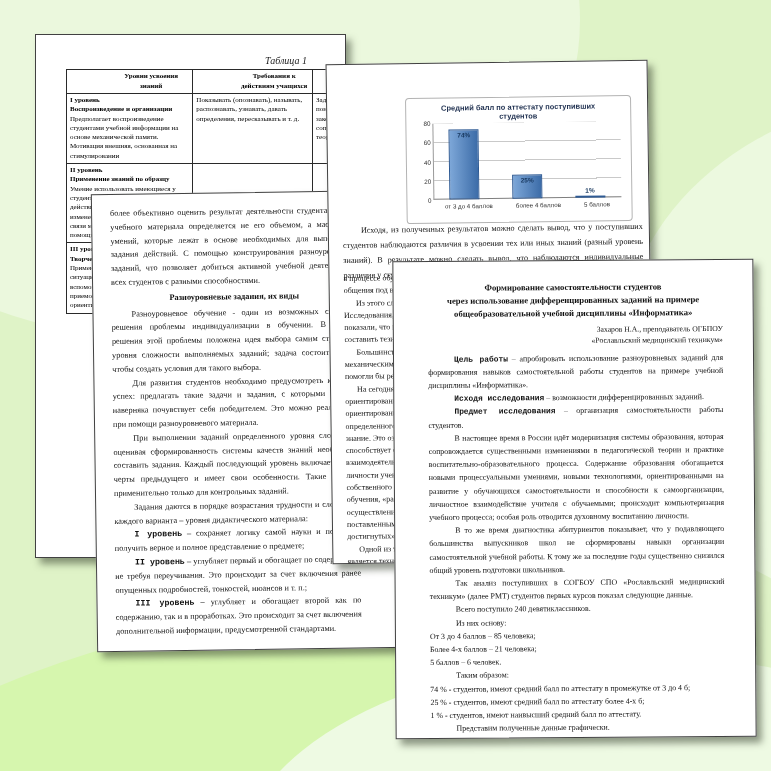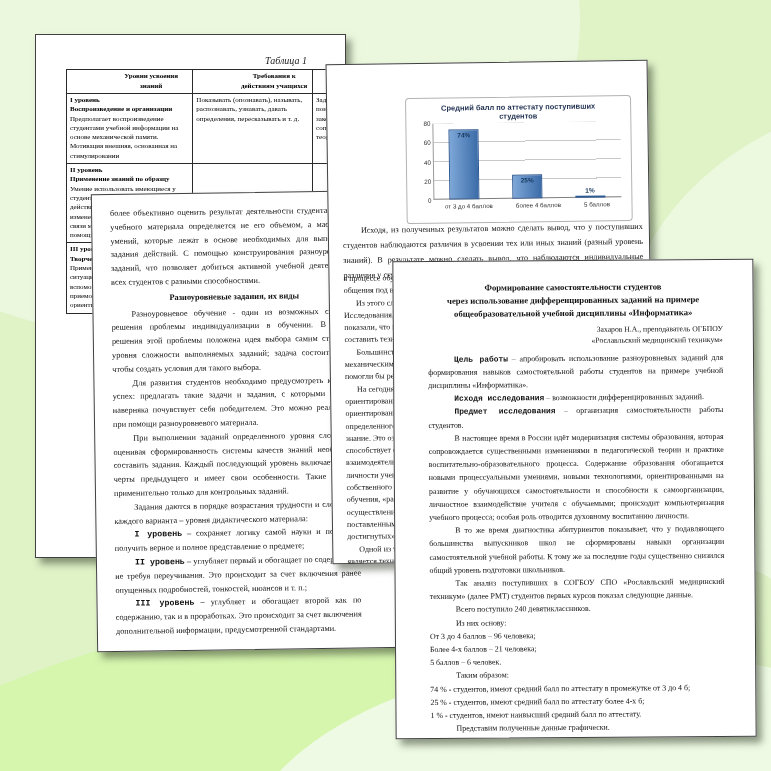--- a/index.html
+++ b/index.html
@@ -245,21 +245,21 @@
       <p class="ind"><b class="lead"></b><span>В настоящее время в России идёт модернизация системы образования, которая сопровождается существенными изменениями в педагогической теории и практике воспитательно-образовательного процесса. Содержание образования обогащается новыми процессуальными умениями, новыми технологиями, ориентированными на развитие у обучающихся самостоятельности и способности к самоорганизации, личностное взаимодействие учителя с обучаемыми; происходит компьютеризация учебного процесса; особая роль отводится духовному воспитанию личности.</span></p>
 
       <p class="ind"><b class="lead"></b><span>В то же время диагностика абитуриентов показывает, что у подавляющего большинства выпускников школ не сформированы навыки организации самостоятельной учебной работы. К тому же за последние годы существенно снизился общий уровень подготовки школьников.</span></p>
 
       <p class="ind"><b class="lead"></b><span>Так анализ поступивших в СОГБОУ СПО «Рославльский медицинский техникум» (далее РМТ) студентов первых курсов показал следующие данные.</span></p>
 
       <p class="ind"><b class="lead"></b><span>Всего поступило 240 девятиклассников.</span></p>
 
       <p class="ind"><b class="lead"></b><span>Из них основу:</span></p>
 
-      <p class="flush"><b class="lead"></b><span>От 3 до 4 баллов – 96 человека;</span></p>
+      <p class="flush"><b class="lead"></b><span>От 3 до 4 баллов – 85 человека;</span></p>
 
       <p class="flush"><b class="lead"></b><span>Более 4-х баллов – 21 человека;</span></p>
 
       <p class="flush"><b class="lead"></b><span>5 баллов – 6 человек.</span></p>
 
       <p class="ind"><b class="lead"></b><span>Таким образом:</span></p>
 
       <p class="flush"><b class="lead"></b><span>74 % - студентов, имеют средний балл по аттестату в промежутке от 3 до 4 б;</span></p>
 
       <p class="flush"><b class="lead"></b><span>25 % - студентов, имеют средний балл по аттестату более 4-х б;</span></p>

